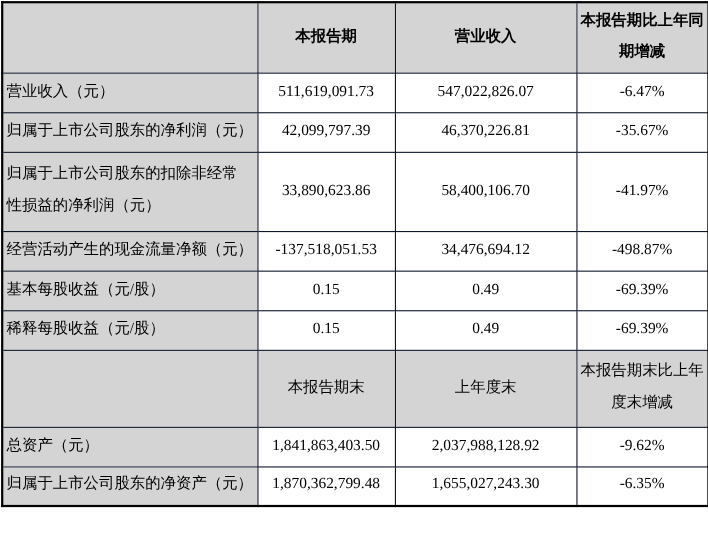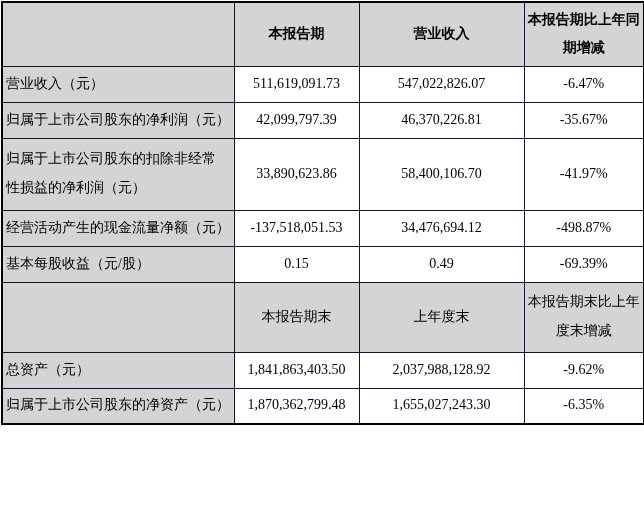--- a/index.html
+++ b/index.html
@@ -113,20 +113,26 @@
       <td class="num">-137,518,051.53</td>
       <td class="num">34,476,694.12</td>
       <td class="num">-498.87%</td>
     </tr>
     <tr class="rh">
       <td class="label shade">基本每股收益（元/股）</td>
       <td class="num">0.15</td>
       <td class="num">0.49</td>
       <td class="num">-69.39%</td>
     </tr>
+    <tr class="rh">
+      <td class="label shade">稀释每股收益（元/股）</td>
+      <td class="num">0.15</td>
+      <td class="num">0.49</td>
+      <td class="num">-69.39%</td>
+    </tr>
 
     <tr class="rh-hdr2">
       <td class="label shade"></td>
       <td class="hcell shade">本报告期末</td>
       <td class="hcell shade">上年度末</td>
       <td class="hcell shade">本报告期末比上年
 度末增减</td>
     </tr>
 
     <tr class="rh">

